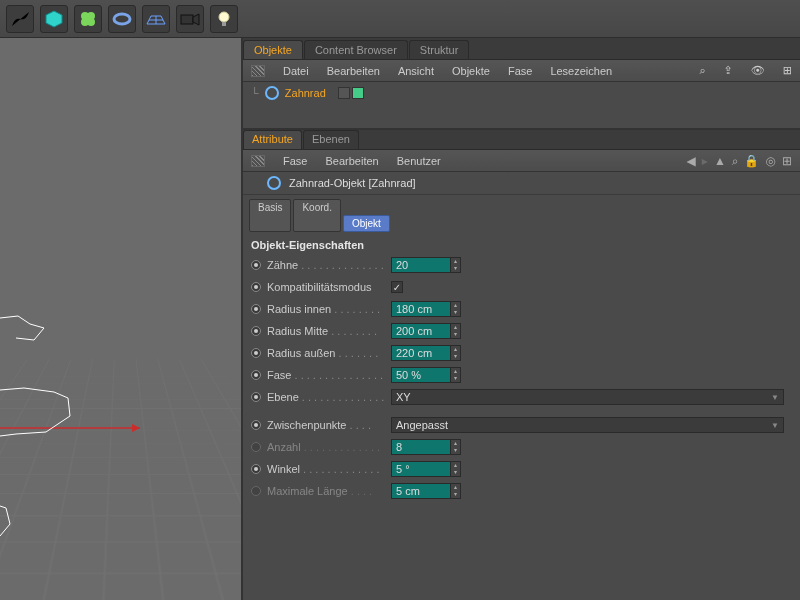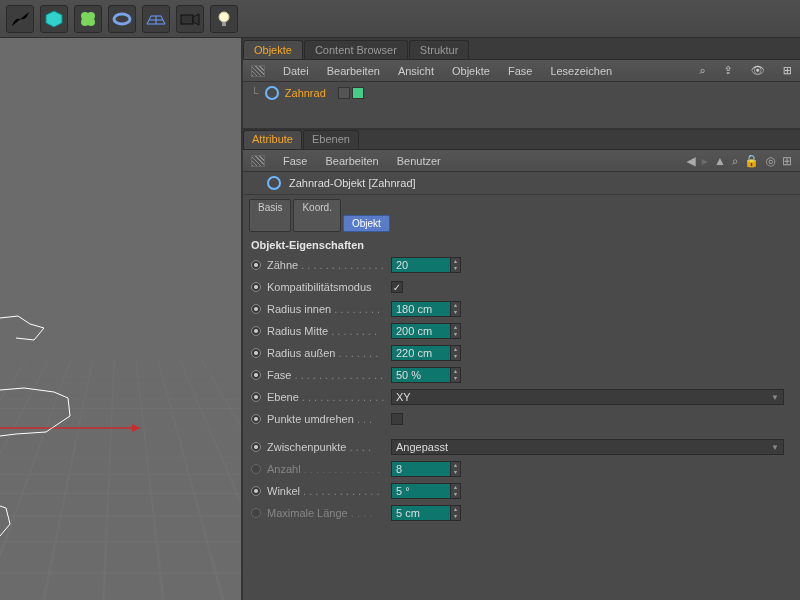--- a/index.html
+++ b/index.html
@@ -250,27 +250,20 @@
             </div>
         </div>
         <div class="prop-row">
           <div class="radio on"></div>
           <div class="label"><span>Ebene</span><span class="dots"> . . . . . . . . . . . . . .</span></div>
           <div class="dropdown">
               <span>XY</span>
               <span class="caret">▼</span>
             </div>
         </div>
-        <div class="prop-row">
-          <div class="radio on"></div>
-          <div class="label"><span>Punkte umdrehen</span><span class="dots"> . . .</span></div>
-          <div class="field">
-              <div class="checkbox"></div>
-            </div>
-        </div>
 
         <div style="height:6px"></div>
 
         <div class="prop-row">
           <div class="radio on"></div>
           <div class="label"><span>Zwischenpunkte</span><span class="dots"> . . . .</span></div>
           <div class="dropdown">
               <span>Angepasst</span>
               <span class="caret">▼</span>
             </div>

